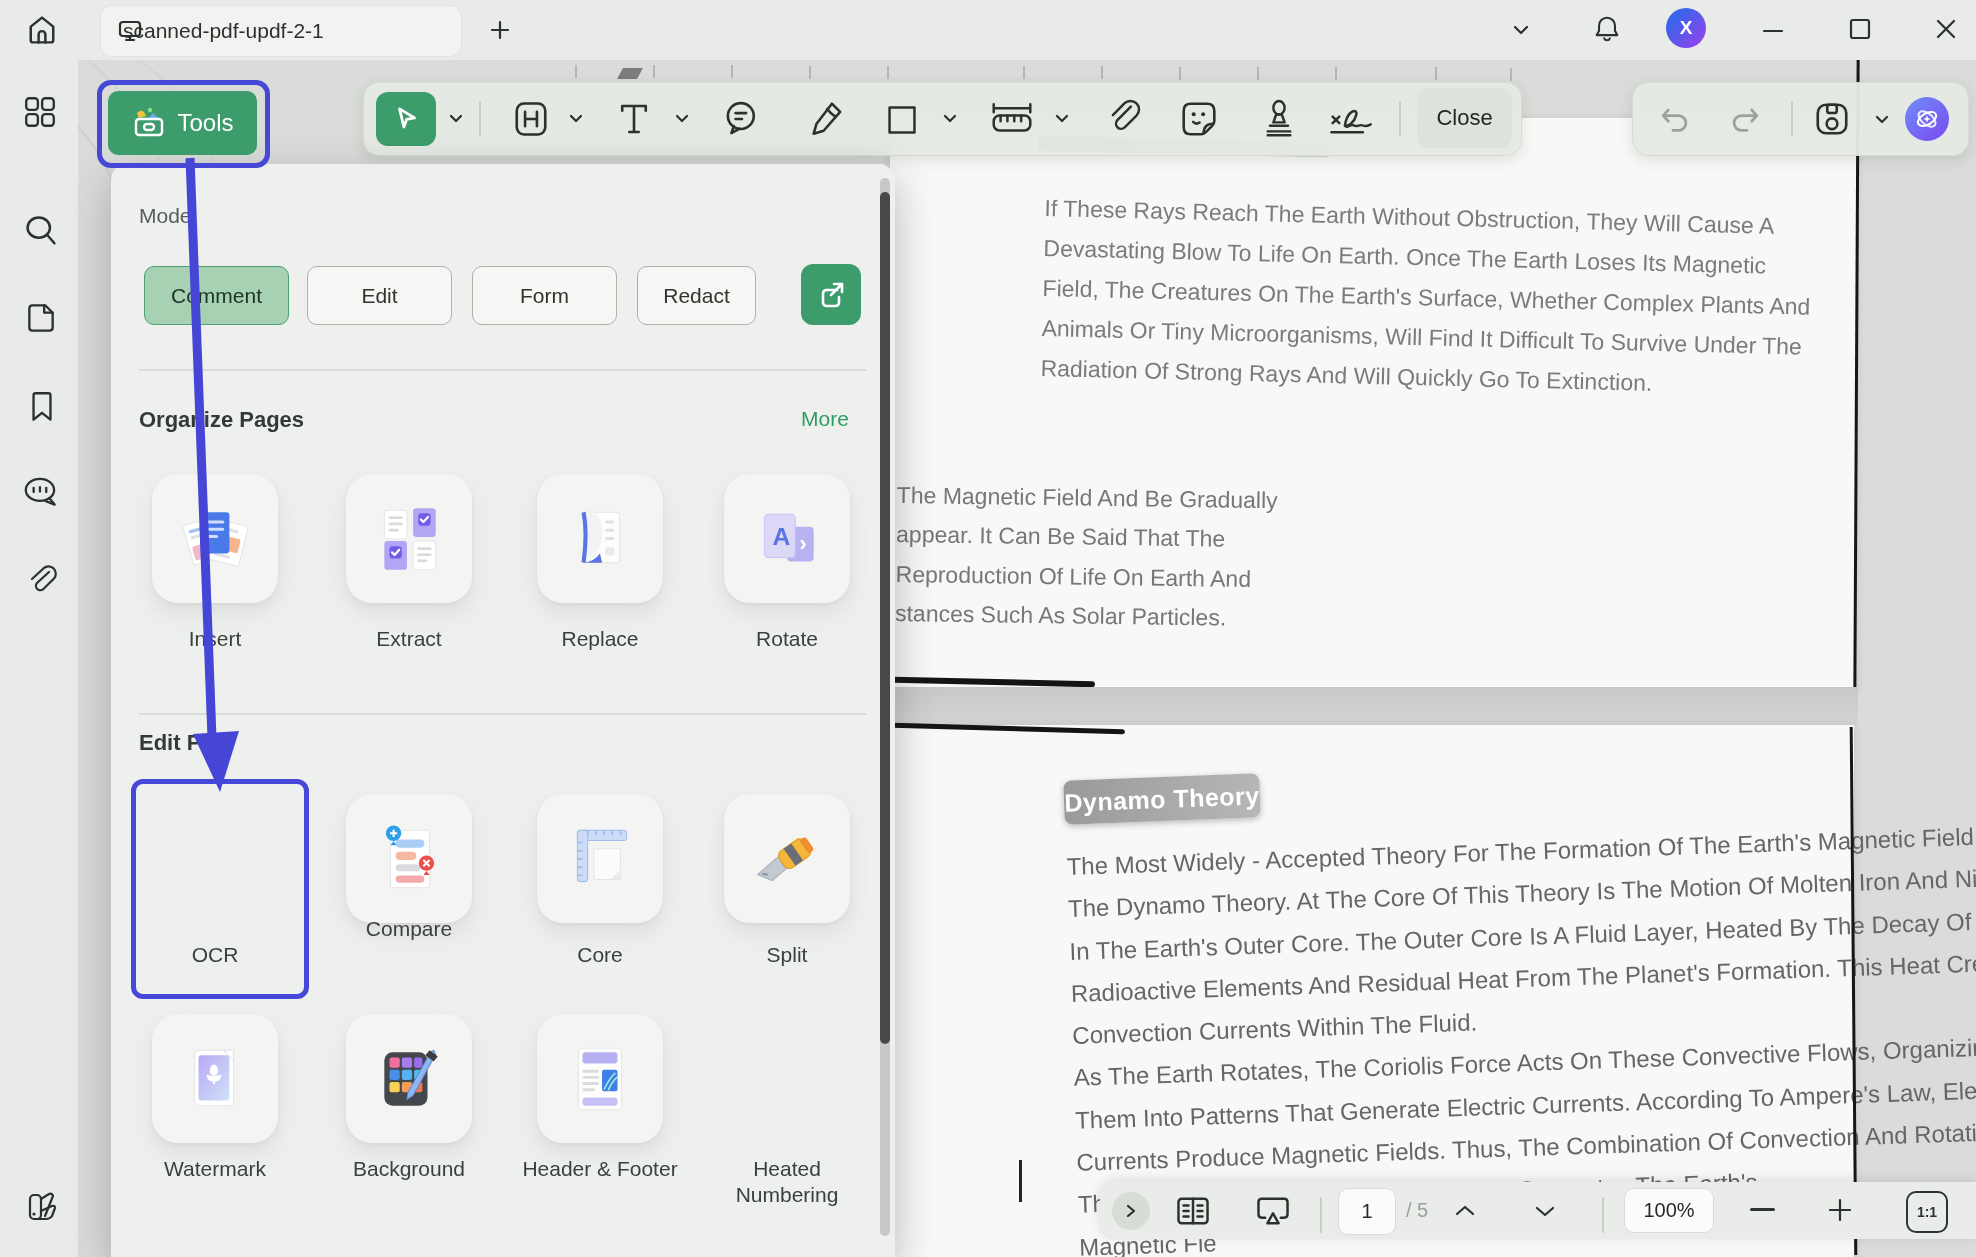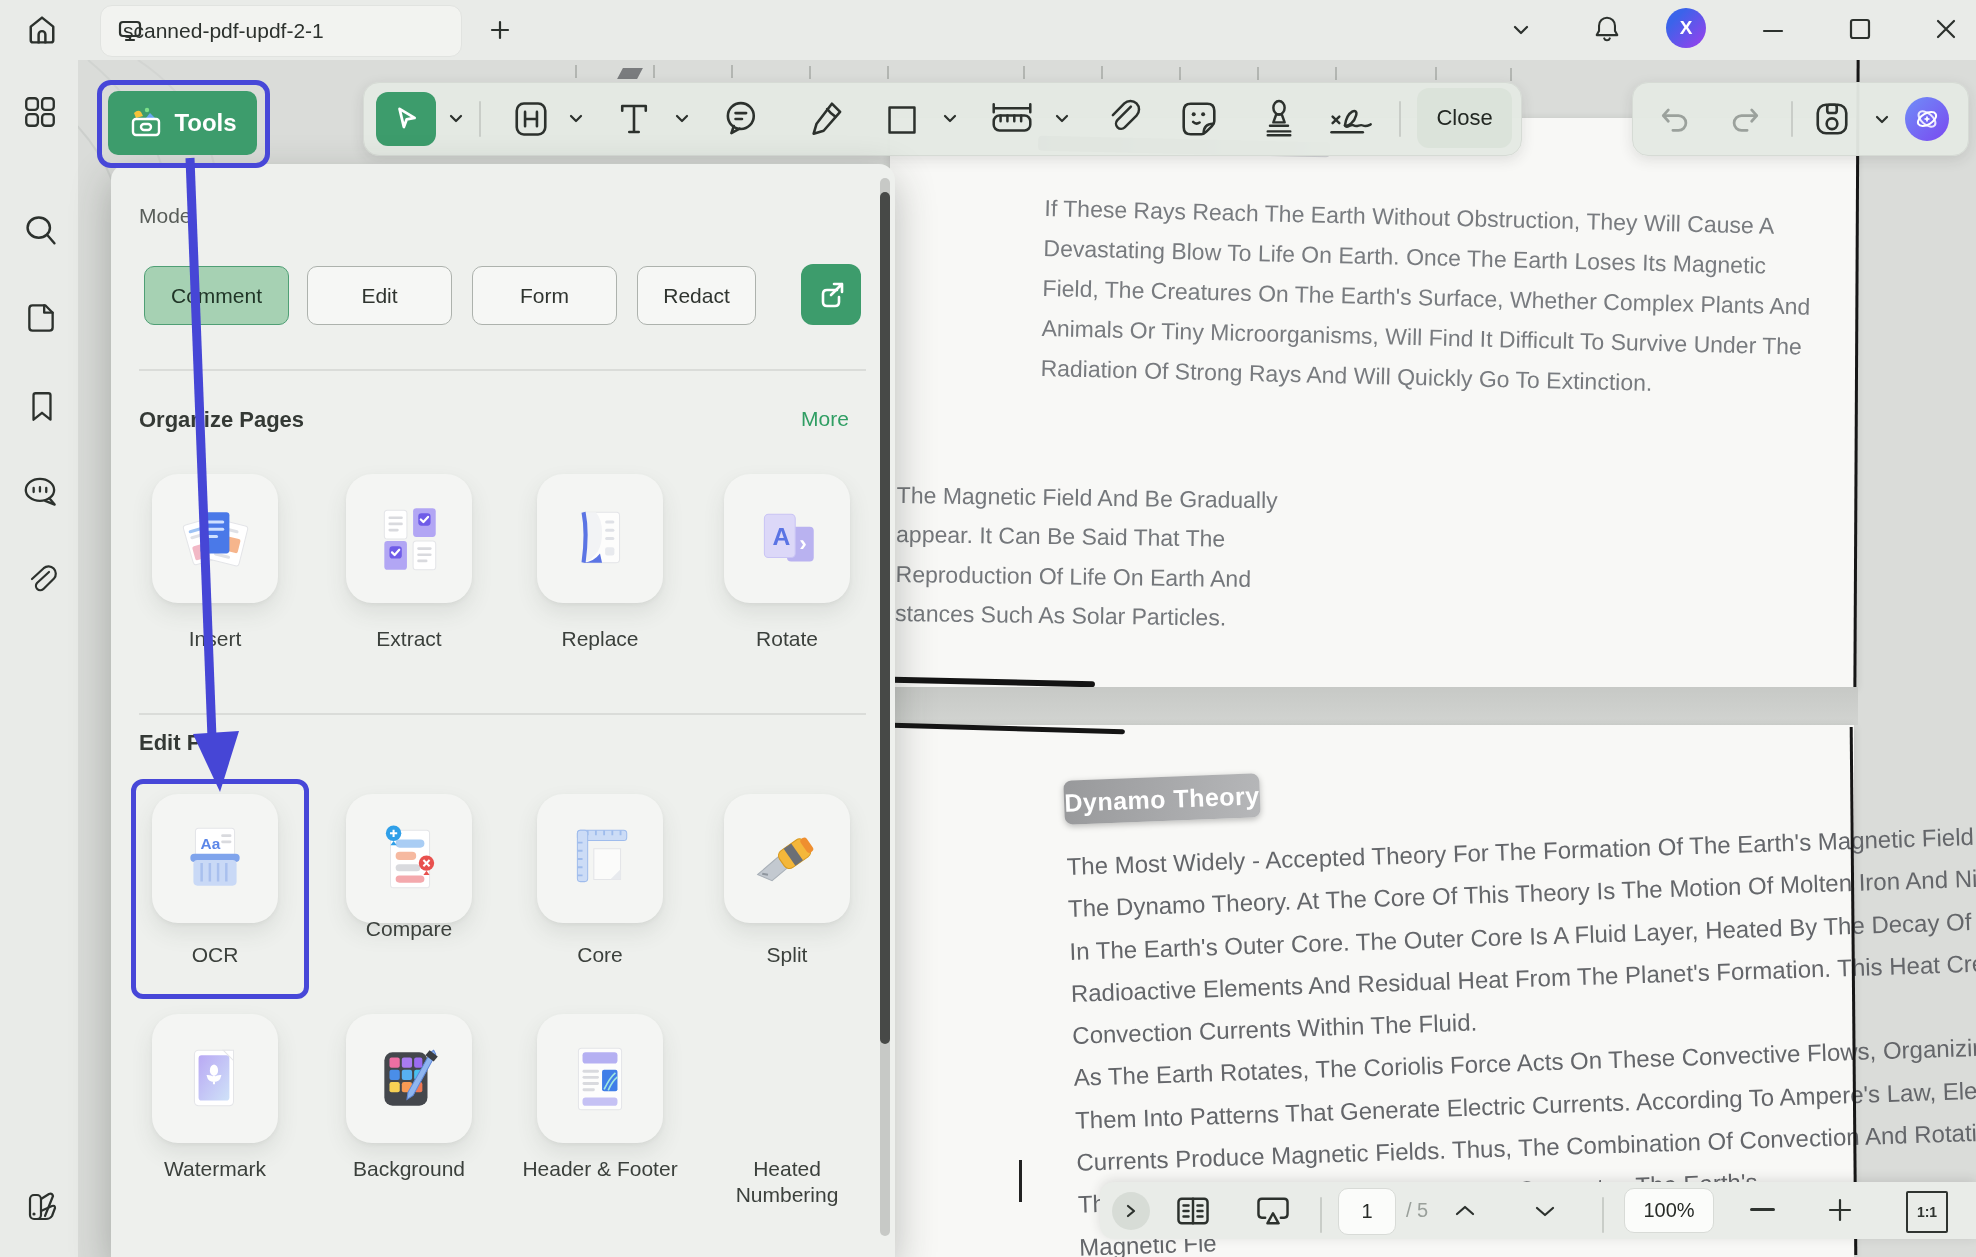--- a/index.html
+++ b/index.html
@@ -34,21 +34,21 @@
   .vdiv{width:2px;height:36px;background:#c9cdc8;border-radius:1px;}
   .closebtn{width:95px;height:60px;border-radius:12px;background:#dbe3da;border:none;
             font-family:"Liberation Sans",sans-serif;font-size:22px;color:#232823;}
   .aibtn{width:44px;height:44px;border-radius:50%;background:linear-gradient(135deg,#6f8ef8,#7a48f0);
          display:flex;align-items:center;justify-content:center;}
 
   
   .hlbox{border:5px solid #4747d8;border-radius:14px;}
   .toolsbtn{left:6px;top:6px;width:149px;height:64px;border-radius:10px;background:#3d9c6c;border:none;
             display:flex;align-items:center;justify-content:center;gap:10px;}
-  .toolslabel{color:#fff;font-size:24px;font-weight:bold;font-family:"Liberation Sans",sans-serif;}
+  .toolslabel{color:#fff;font-size:24px;font-weight:normal;font-family:"Liberation Sans",sans-serif;}
 
   
   #panel{left:111px;top:164px;width:784px;height:1093px;background:#eef0ed;border-radius:16px 16px 0 0;
          box-shadow:0 14px 40px rgba(40,45,40,.30);}
   .seclabel{font-size:21px;color:#585d59;text-align:center;}
   .sectitle2{font-size:22px;font-weight:bold;color:#343935;}
   .morelink{font-size:21px;color:#2f9e63;}
   .hdiv{height:1.5px;background:#dadcd9;}
   .modebtn{height:59px;border-radius:10px;background:#f6f7f5;border:1.5px solid #adb2ad;
            font-family:"Liberation Sans",sans-serif;font-size:21px;color:#2f342f;}
@@ -63,21 +63,21 @@
   .sbthumb{width:10px;border-radius:5px;background:#474947;}
   .ocrbox{border:5px solid #4747d8;border-radius:12px;}
 
   
   #statusbar{left:1100px;top:1182px;width:876px;height:57px;background:#e9ece8;border-radius:14px 0 0 14px;
              box-shadow:0 -2px 12px rgba(40,45,40,.14);z-index:8;}
   .whitebox{background:#fbfcfa;border:1px solid #d8dbd7;border-radius:10px;font-size:20px;color:#272b27;
             display:flex;align-items:center;justify-content:center;font-family:"Liberation Sans",sans-serif;}
   .graytxt{font-size:20px;color:#9aa09b;}
   .circbtn{width:38px;height:38px;border-radius:50%;background:#d7dcd6;display:flex;align-items:center;justify-content:center;border:none;}
-  .onebox{width:38px;height:38px;border:2.5px solid #2f3430;border-radius:2px;display:flex;
+  .onebox{width:38px;height:38px;border:2.5px solid #2f3430;border-radius:10px;display:flex;
           align-items:center;justify-content:center;font-size:14px;font-weight:bold;color:#2f3430;}
 
   
   .tick{width:2px;height:13px;background:#b3b6b2;}
   .headingbox{background:linear-gradient(100deg,#98999b,#b6b7b9);border-radius:8px;
               box-shadow:0 2px 6px rgba(0,0,0,.25);display:flex;align-items:center;justify-content:center;}
   .headingtxt{color:#fff;font-size:25px;font-weight:bold;letter-spacing:.5px;}
   .l9right{position:absolute;left:385px;top:0;}
 </style>
 </head>
@@ -493,31 +493,20 @@
       </svg>
     </div>
     <div class="abs tlabel" style="left:24px;top:462px">Insert</div>
     <div class="abs tlabel" style="left:218px;top:462px">Extract</div>
     <div class="abs tlabel" style="left:409px;top:462px">Replace</div>
     <div class="abs tlabel" style="left:596px;top:462px">Rotate</div>
 
     <div class="abs hdiv" style="left:28px;top:549px;width:727px"></div>
     <div class="abs sectitle2" style="left:28px;top:566px">Edit PDF</div>
 
-    <div class="abs tile" style="left:41px;top:630px">
-      <svg width="74" height="74" viewBox="0 0 72 72">
-        <rect x="17" y="6" width="38" height="27" rx="3" fill="#fff" stroke="#e4e5e8"></rect>
-        <text x="22" y="26" font-family="Liberation Sans, sans-serif" font-size="15" font-weight="bold" fill="#5b86e8">Aa</text>
-        <rect x="42" y="12" width="10" height="2.6" rx="1.3" fill="#d9dade"></rect>
-          <rect x="42" y="18" width="10" height="2.6" rx="1.3" fill="#d9dade"></rect>
-        <rect x="12" y="31" width="48" height="8" rx="4" fill="#7fa4ec"></rect>
-        <rect x="15" y="37" width="42" height="25" rx="4" fill="#c9d9f6"></rect>
-        <path d="M23 40 v18 M31 40 v18 M39 40 v18 M47 40 v18" stroke="#a9c0ee" stroke-width="2.4"></path>
-      </svg>
-    </div>
     <div class="abs tile" style="left:235px;top:630px">
       <svg width="74" height="74" viewBox="0 0 72 72">
         <rect x="18" y="8" width="38" height="56" rx="3" fill="#fff" stroke="#e4e5e8"></rect>
         <rect x="23" y="17" width="28" height="8" rx="4" fill="#a9cdf4"></rect>
         <rect x="23" y="29" width="20" height="8" rx="4" fill="#f6b9a0"></rect>
         <rect x="23" y="41" width="24" height="7" rx="3.5" fill="#d9dade"></rect>
         <rect x="23" y="52" width="28" height="7" rx="3.5" fill="#f4a9ad"></rect>
         <circle cx="21" cy="11" r="7.5" fill="#2f9fe8"></circle>
           <path d="M21 7.5 v7 M17.5 11 h7" stroke="#fff" stroke-width="2"></path>
         <path d="M21 18.5 l-3 4 h6 Z" fill="#2f9fe8"></path>

